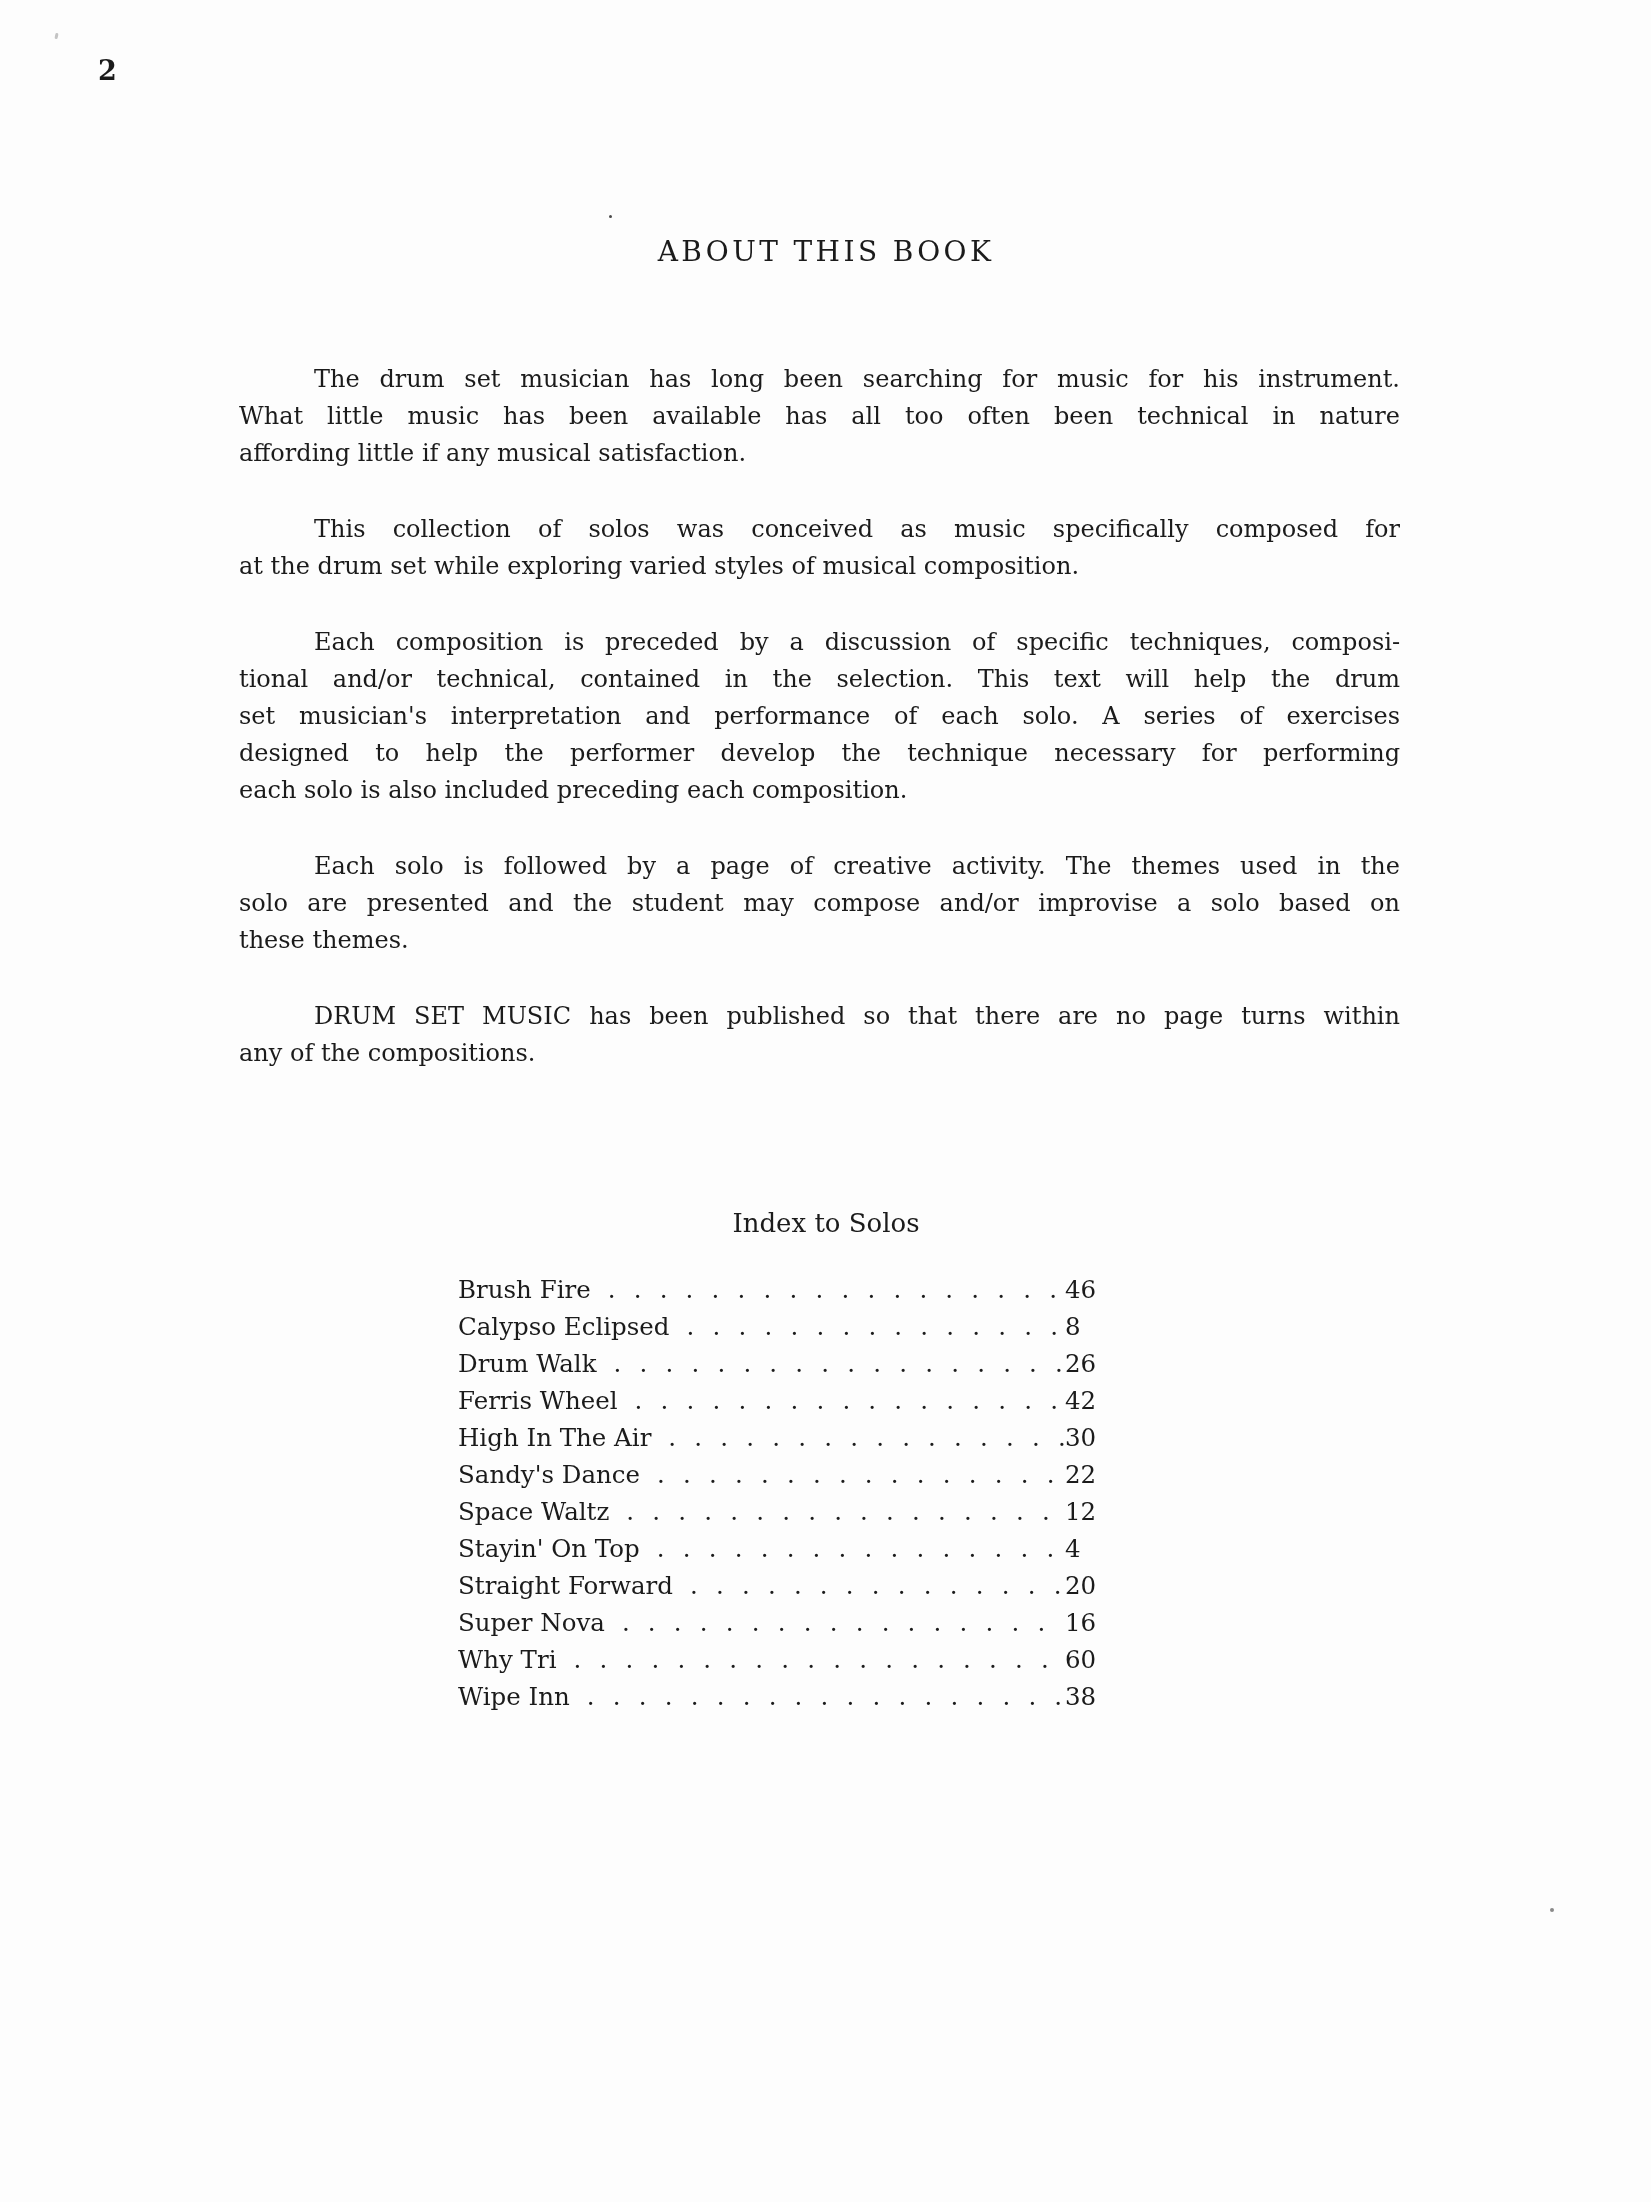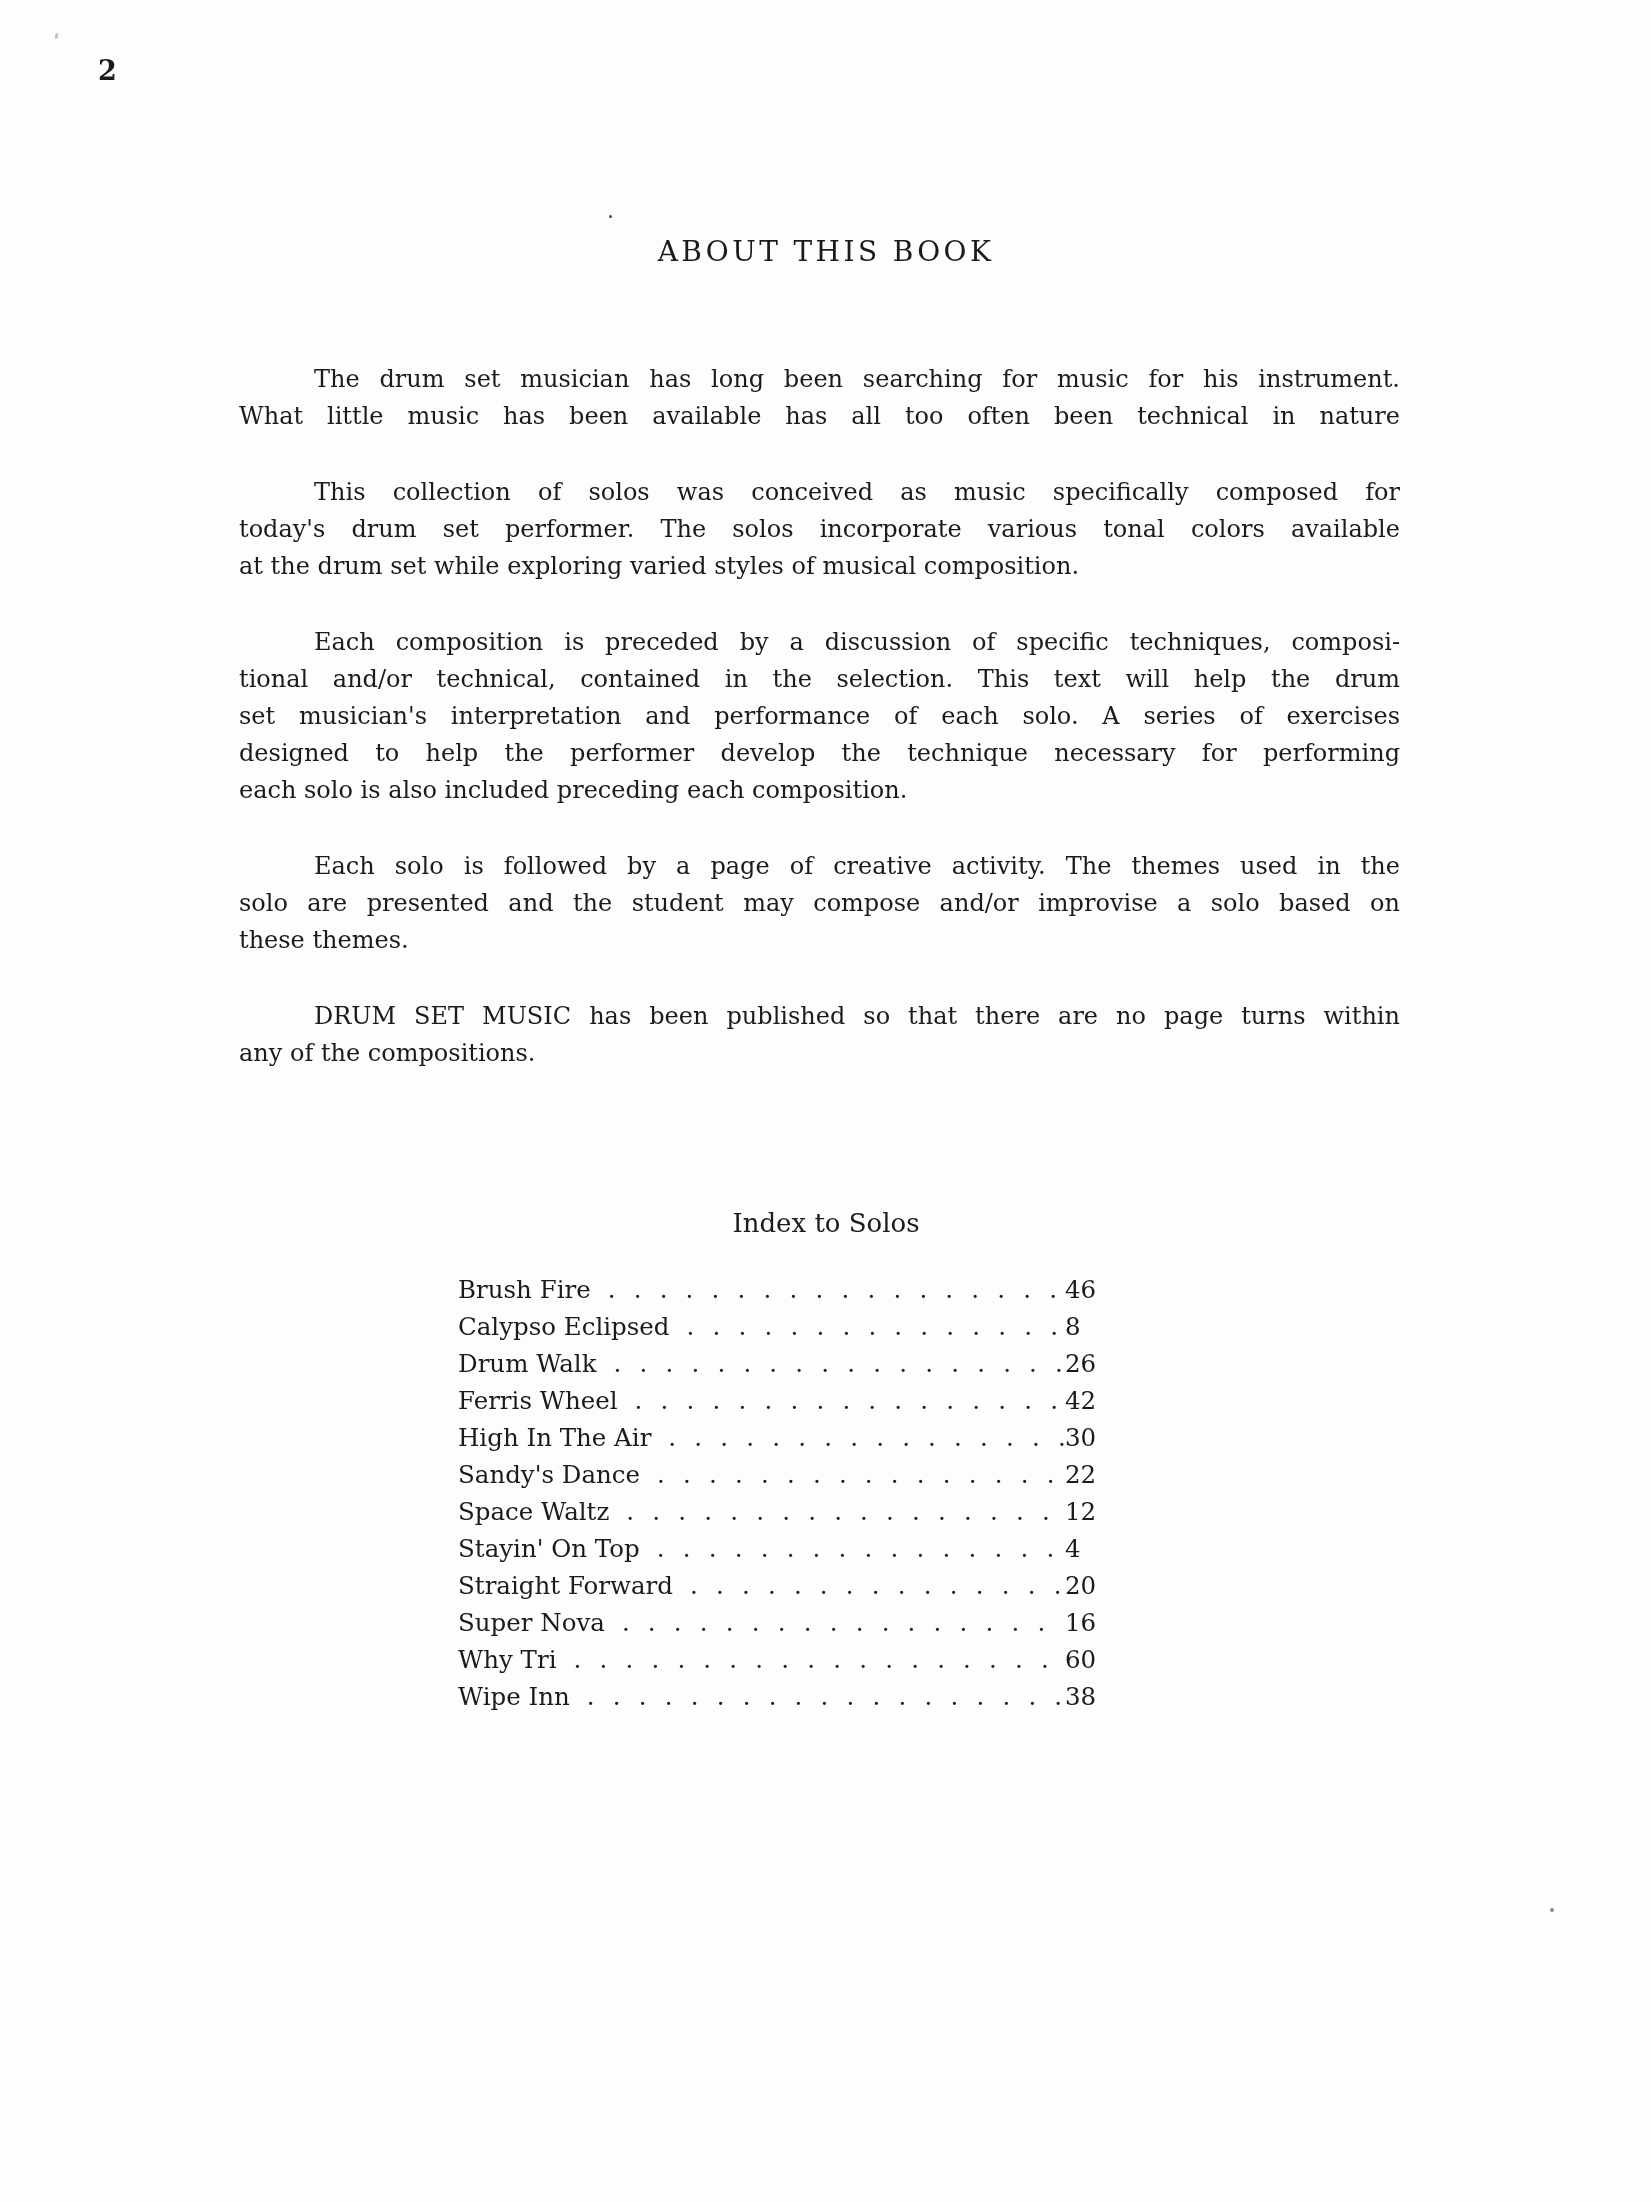--- a/index.html
+++ b/index.html
@@ -70,24 +70,24 @@
   <div class="artifact a2"></div>
 
   <div class="page-number">2</div>
 
   <div class="page-title">ABOUT THIS BOOK</div>
 
   <div class="body-paragraphs">
       <div class="paragraph">
         <div class="line first">The drum set musician has long been searching for music for his instrument.</div>
         <div class="line">What little music has been available has all too often been technical in nature</div>
+        <div class="line last">affording little if any musical satisfaction.</div>
       </div>
       <div class="paragraph">
         <div class="line first">This collection of solos was conceived as music specifically composed for</div>
-        <div class="line">today's drum set performer.  The solos incorporate various tonal colors available</div>
         <div class="line last">at the drum set while exploring varied styles of musical composition.</div>
       </div>
       <div class="paragraph">
         <div class="line first">Each composition is preceded by a discussion of specific techniques, composi-</div>
         <div class="line">tional and/or technical, contained in the selection.  This text will help the drum</div>
         <div class="line">set musician's interpretation and performance of each solo.  A series of exercises</div>
         <div class="line">designed to help the performer develop the technique necessary for performing</div>
         <div class="line last">each solo is also included preceding each composition.</div>
       </div>
       <div class="paragraph">

